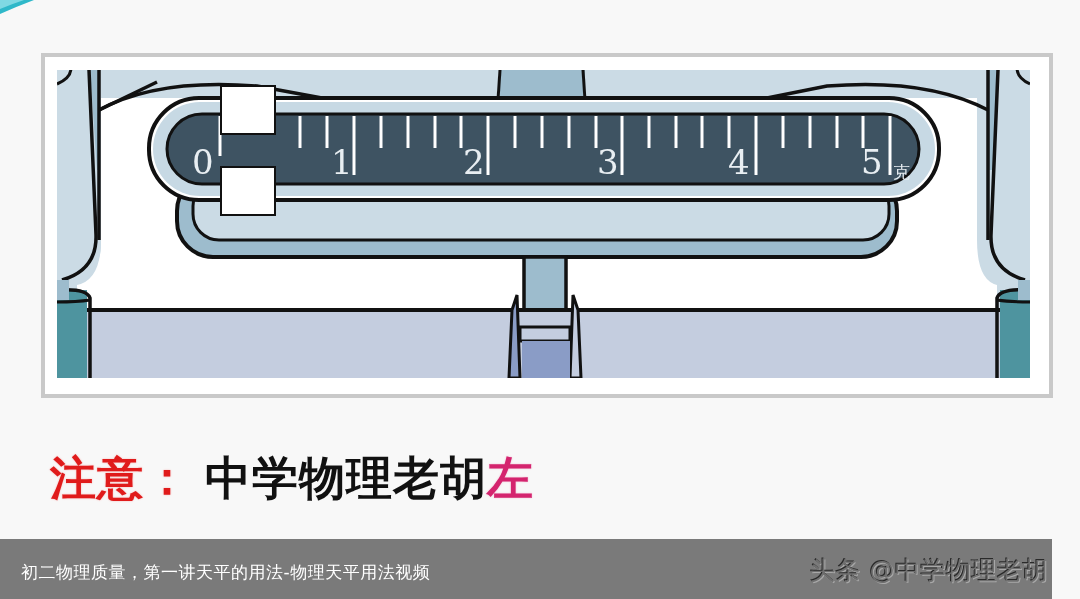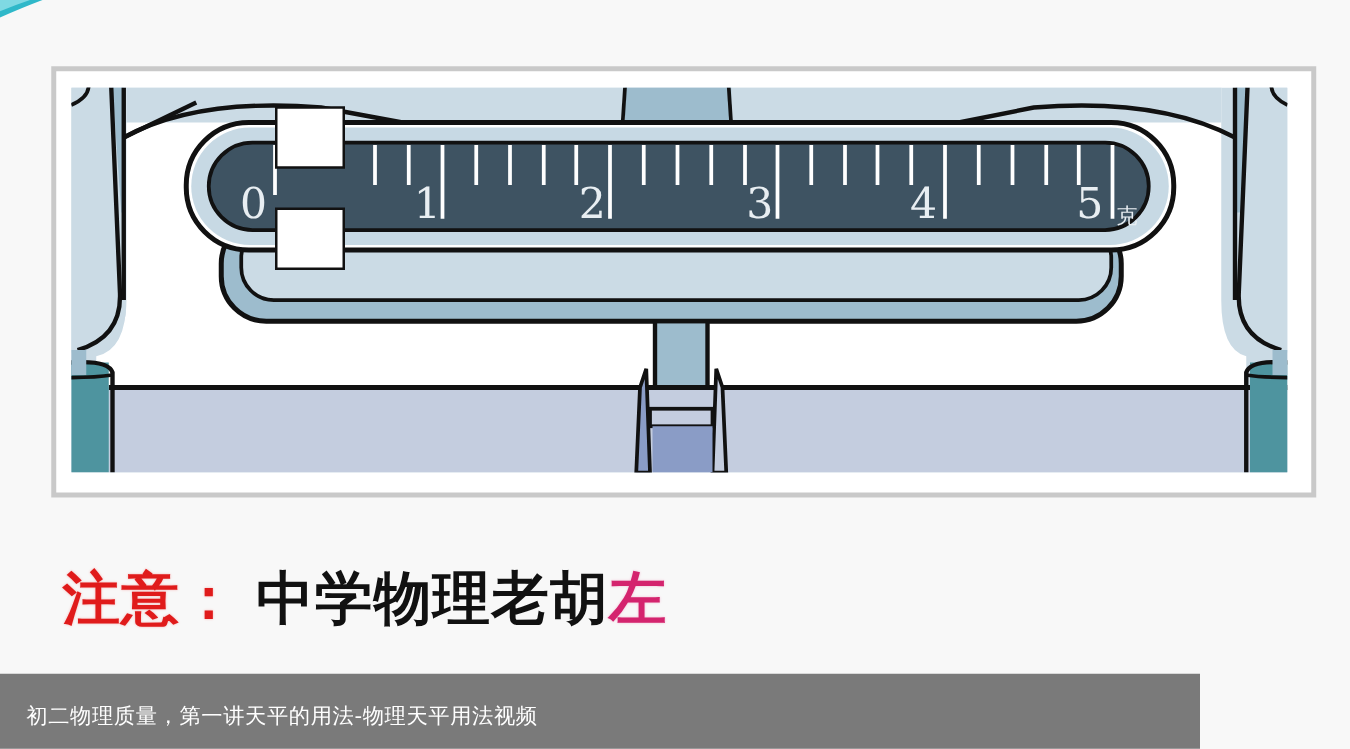--- a/index.html
+++ b/index.html
@@ -7,21 +7,21 @@
   .slide{position:absolute;left:0;top:0;width:1080px;height:599px;background:#f8f8f8;}
   .corner-deco{position:absolute;left:0;top:0;width:40px;height:16px;}
   .frame{position:absolute;left:41px;top:53px;width:1012px;height:345px;background:#c9c9c9;}
   .frame-inner{position:absolute;left:4px;top:4px;width:1004px;height:337px;background:#ffffff;}
   .figure{position:absolute;left:57px;top:70px;width:973px;height:308px;}
   .figure svg{display:block;}
   .note{position:absolute;left:50px;top:448px;height:60px;display:flex;align-items:flex-start;font-weight:bold;font-size:46px;letter-spacing:1px;white-space:nowrap;}
   .note .label{color:#e01b1b;text-shadow:0 0 2px #f4b0b0;}
   .note .body{color:#111;}
   .note .accent{color:#d4246e;text-shadow:0 0 2px #f0b6cf;}
-  .caption-bar{position:absolute;left:0;top:539px;width:960px;height:60px;background:#7a7a7a;}
+  .caption-bar{position:absolute;left:0;top:539px;width:1052px;height:60px;background:#7a7a7a;}
   .caption-text{position:absolute;left:21px;top:22px;color:#ffffff;font-size:17px;letter-spacing:0.5px;}
   .watermark{position:absolute;left:810px;top:15px;font-size:25px;color:#6f6f6f;text-shadow:-1px -1px 0 #2a2a2a,1px 1px 0 #a8a8a8;letter-spacing:0.5px;}
 </style>
 </head>
 <body>
 
 <div class="slide">
   <svg class="corner-deco" width="40" height="16" viewBox="0 0 40 16">
     <path d="M0 0 L34 0 Q18 6 0 14 Z" fill="#2fb8c9"></path>
     <path d="M0 0 L24 0 Q12 4 0 9 Z" fill="#7fd9e3"></path>
@@ -133,14 +133,15 @@
   </div>
 
   <div class="note">
     <span class="label">注意：</span>
     <span class="body" style="margin-left:14px">中学物理老胡</span>
     <span class="accent">左</span>
   </div>
 
   <div class="caption-bar">
     <span class="caption-text">初二物理质量，第一讲天平的用法-物理天平用法视频</span>
+    <span class="watermark">头条 @中学物理老胡</span>
   </div>
 </div>
 
 </body></html>

